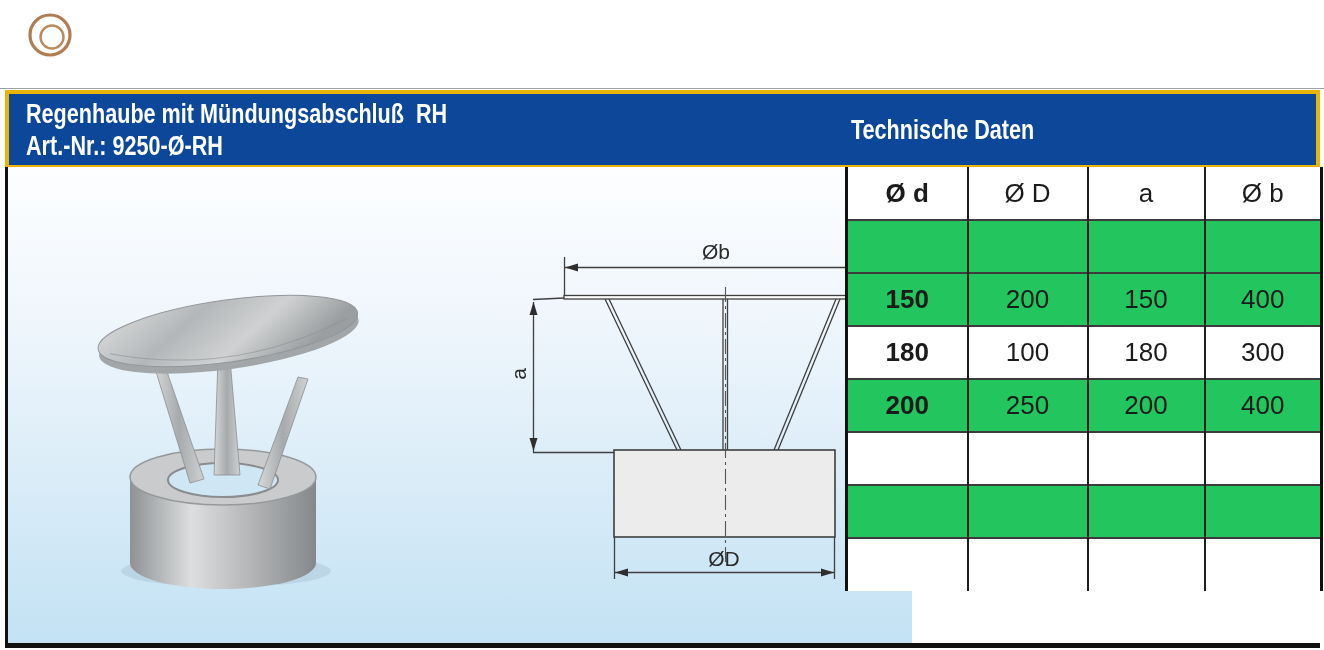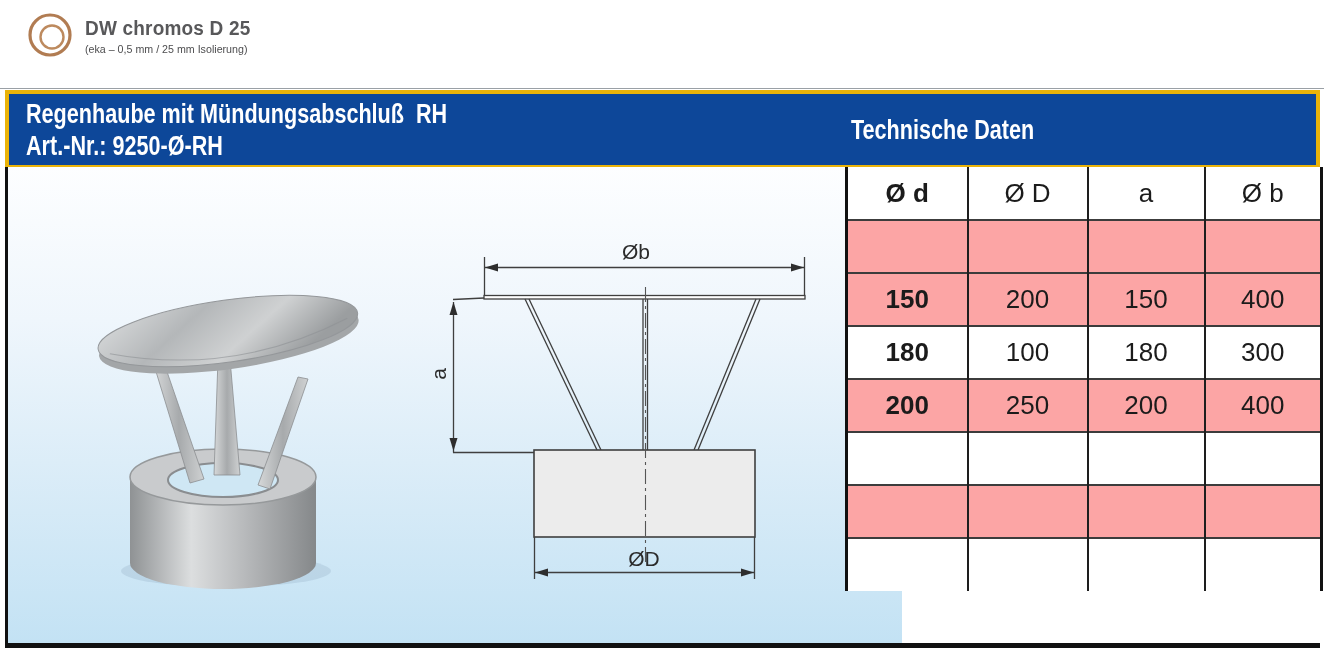--- a/index.html
+++ b/index.html
@@ -36,56 +36,52 @@
     position:absolute; left:842px; top:21px; color:#fff; font-weight:bold; font-size:27px;
     white-space:pre; transform:scaleX(.80); transform-origin:left center;
   }
 
   
   .panel {
     position:absolute; top:167px; height:476px;
     background:linear-gradient(180deg,#fdfeff 0%,#eff6fc 32%,#dcedf8 62%,#c3e2f4 100%);
   }
   #photo-panel { left:5px; width:422px; border-left:3px solid #111; border-right:2px solid #111; }
-  #drawing-panel { left:414px; width:488px; }
+  #drawing-panel { left:424px; width:488px;text-align:right; }
   #bottom-bar { position:absolute; left:5px; top:643px; width:1315px; height:5px; background:#111; }
 
   
   #tech-table {
     position:absolute; left:845px; top:167px; width:475px;
     border-collapse:collapse; table-layout:fixed; background:#fff;
   }
   #tech-table th, #tech-table td {
     border-left:2px solid #1e1e1e; border-top:2px solid #3c3c3c;
     text-align:center; vertical-align:middle; overflow:hidden;
     color:#1b1b1b; background:#fff;
   }
   #tech-table th { height:53px; font-size:26px; font-weight:normal; border-top:none; }
   #tech-table td { height:53px; font-size:26px; }
   #tech-table th:first-child, #tech-table td:first-child { border-left:3px solid #111; }
   #tech-table th:last-child, #tech-table td:last-child { border-right:3px solid #111;margin-top:10px; }
-  #tech-table tr.alt td { background:#fca5a5; }
+  #tech-table tr.alt td { background:#22c55e; }
   #tech-table .num { transform:scaleX(.76); transform-origin:center; white-space:pre; }
   #tech-table .b { font-weight:bold; }
 
   svg text { font-family:"Liberation Sans", sans-serif; }
 </style>
 </head>
 <body>
 
 <div id="page">
 
   <svg id="logo" viewBox="0 0 52 52">
     <circle cx="26" cy="25" r="20" fill="none" stroke="#b17c52" stroke-width="3.2"></circle>
     <circle cx="28" cy="27" r="11.5" fill="none" stroke="#bd8a5e" stroke-width="2.4"></circle>
   </svg>
-  <div class="brand-text">
-    <span class="brand-name">DW chromos D 25</span>
-    <span class="brand-sub">(eka – 0,5 mm / 25 mm Isolierung)</span>
-  </div>
   <div id="top-rule"></div>
 
   <div id="title-bar">
     <span id="product-title">Regenhaube mit Mündungsabschluß  RH</span>
     <span id="article-number">Art.-Nr.: 9250-Ø-RH</span>
     <span id="section-title">Technische Daten</span>
   </div>
 
   <div id="photo-panel" class="panel">
     <svg width="422" height="476" viewBox="0 0 422 476">

